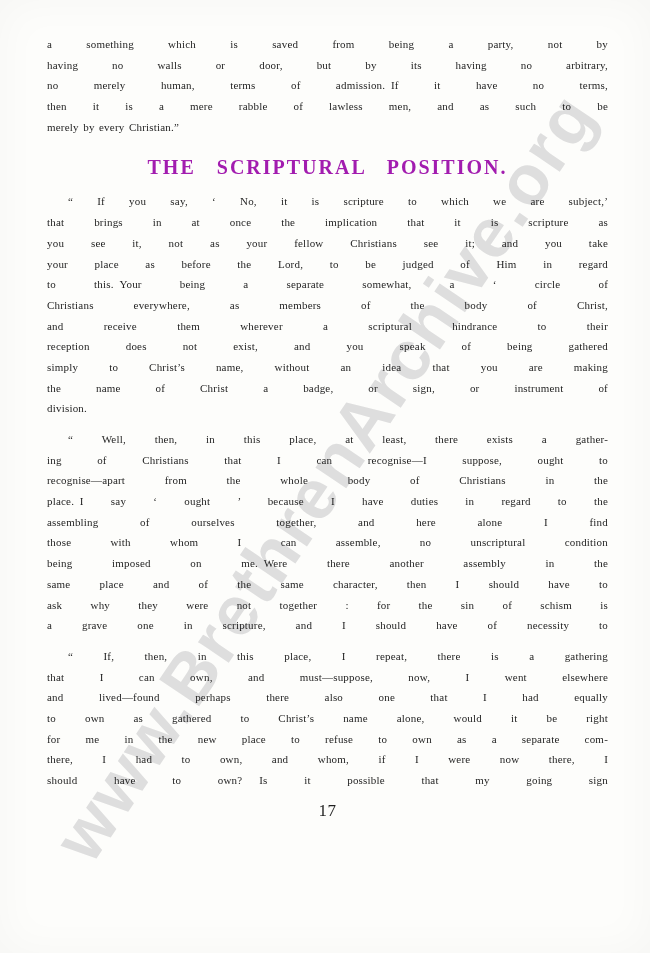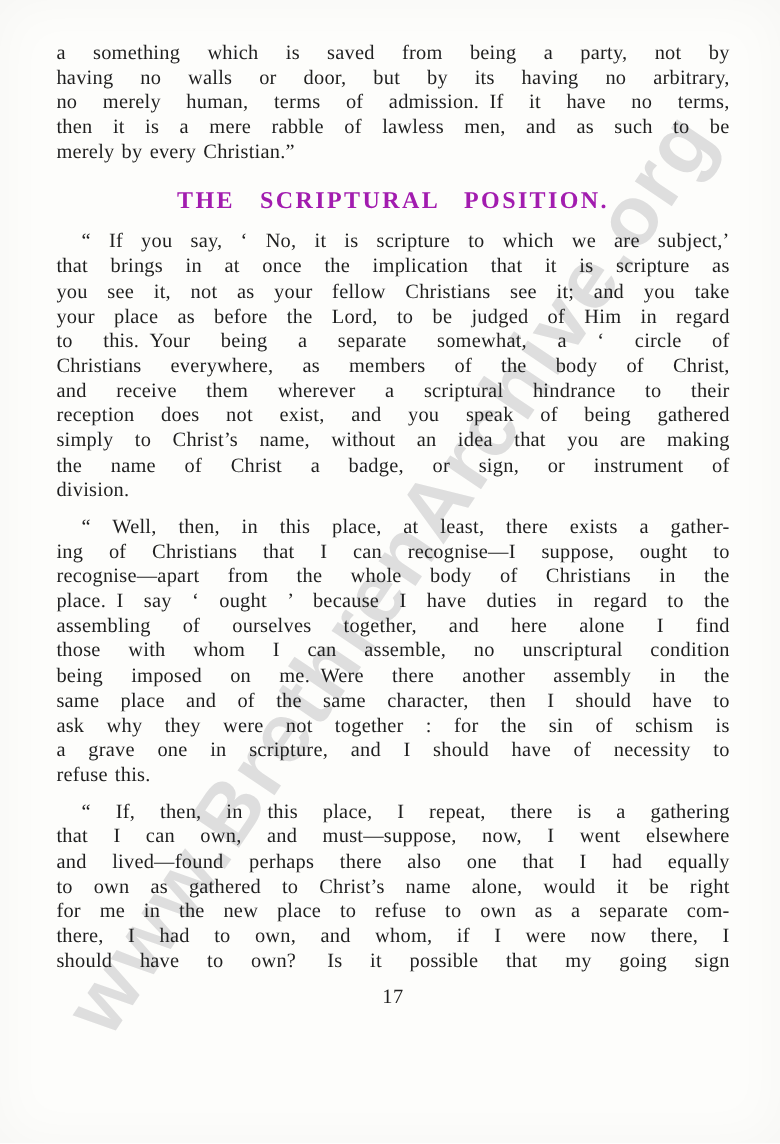--- a/index.html
+++ b/index.html
@@ -14,21 +14,21 @@
     position:absolute; left:50%; top:50%;
     transform:translate(-50%,-50%) rotate(-56deg);
     font-family:"Liberation Sans", "DejaVu Sans", sans-serif;
     font-size:70px; font-weight:bold; letter-spacing:2px;
     color:#dedede; white-space:nowrap; z-index:1;
     user-select:none;
   }
   .content { position:absolute; left:47px; top:34px; width:561px; z-index:2; }
   .para { margin:0 0 10px 0; padding:0; }
   .ln {
-    display:block; font-size:17px; line-height:20.7px; height:20.7px;
+    display:block; font-size:11px; line-height:20.7px; height:20.7px;
     text-align:justify; text-align-last:justify;
     letter-spacing:0.2px; word-spacing:1.5px;
   }
   .ln.ind { padding-left:21px; }
   .ln.end { text-align-last:left; }
   .heading {
     margin:18px 0 12px 0; font-size:20px; font-weight:bold;
     text-align:center; letter-spacing:2px; word-spacing:14px;
     line-height:24px; color:#a21caf;
   }
@@ -72,21 +72,20 @@
       <span class="ln ind">“ Well, then, in this place, at least, there exists a gather-</span>
       <span class="ln">ing of Christians that I can recognise—I suppose, ought to</span>
       <span class="ln">recognise—apart from the whole body of Christians in the</span>
       <span class="ln">place. I say ‘ ought ’ because I have duties in regard to the</span>
       <span class="ln">assembling of ourselves together, and here alone I find</span>
       <span class="ln">those with whom I can assemble, no unscriptural condition</span>
       <span class="ln">being imposed on me. Were there another assembly in the</span>
       <span class="ln">same place and of the same character, then I should have to</span>
       <span class="ln">ask why they were not together : for the sin of schism is</span>
       <span class="ln">a grave one in scripture, and I should have of necessity to</span>
-      <span class="ln end">refuse this.</span>
     </p>
 
     <p class="para">
       <span class="ln ind">“ If, then, in this place, I repeat, there is a gathering</span>
       <span class="ln">that I can own, and must—suppose, now, I went elsewhere</span>
       <span class="ln">and lived—found perhaps there also one that I had equally</span>
       <span class="ln">to own as gathered to Christ’s name alone, would it be right</span>
       <span class="ln">for me in the new place to refuse to own as a separate com-</span>
       <span class="ln">there, I had to own, and whom, if I were now there, I</span>
       <span class="ln">should have to own?  Is it possible that my going sign</span>

